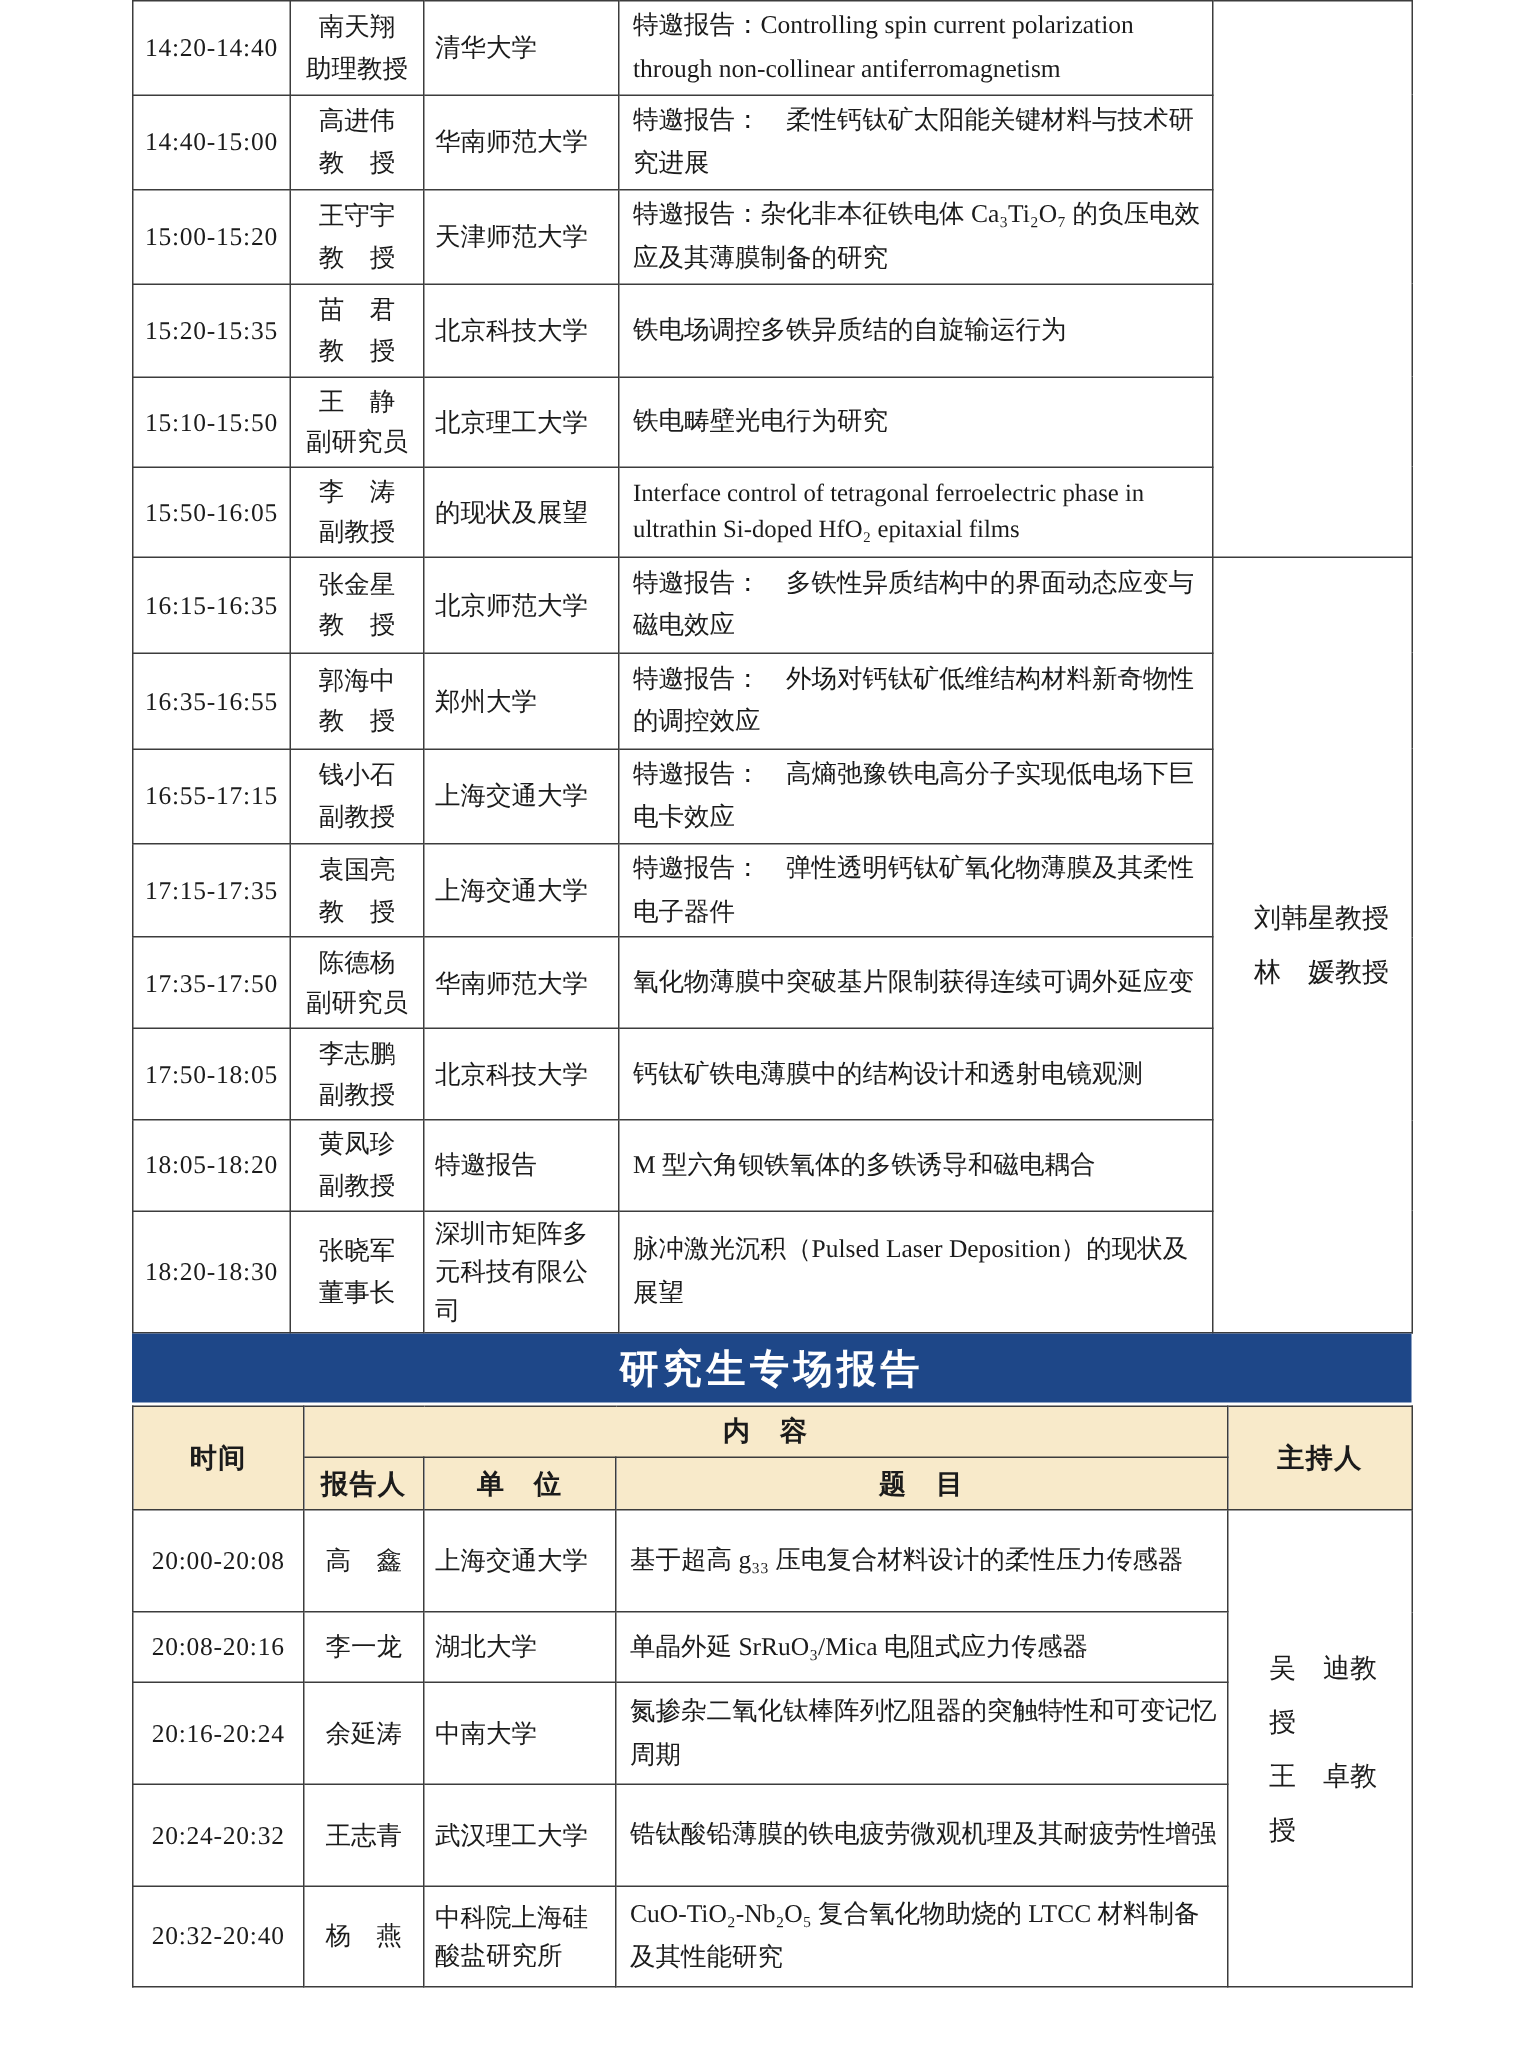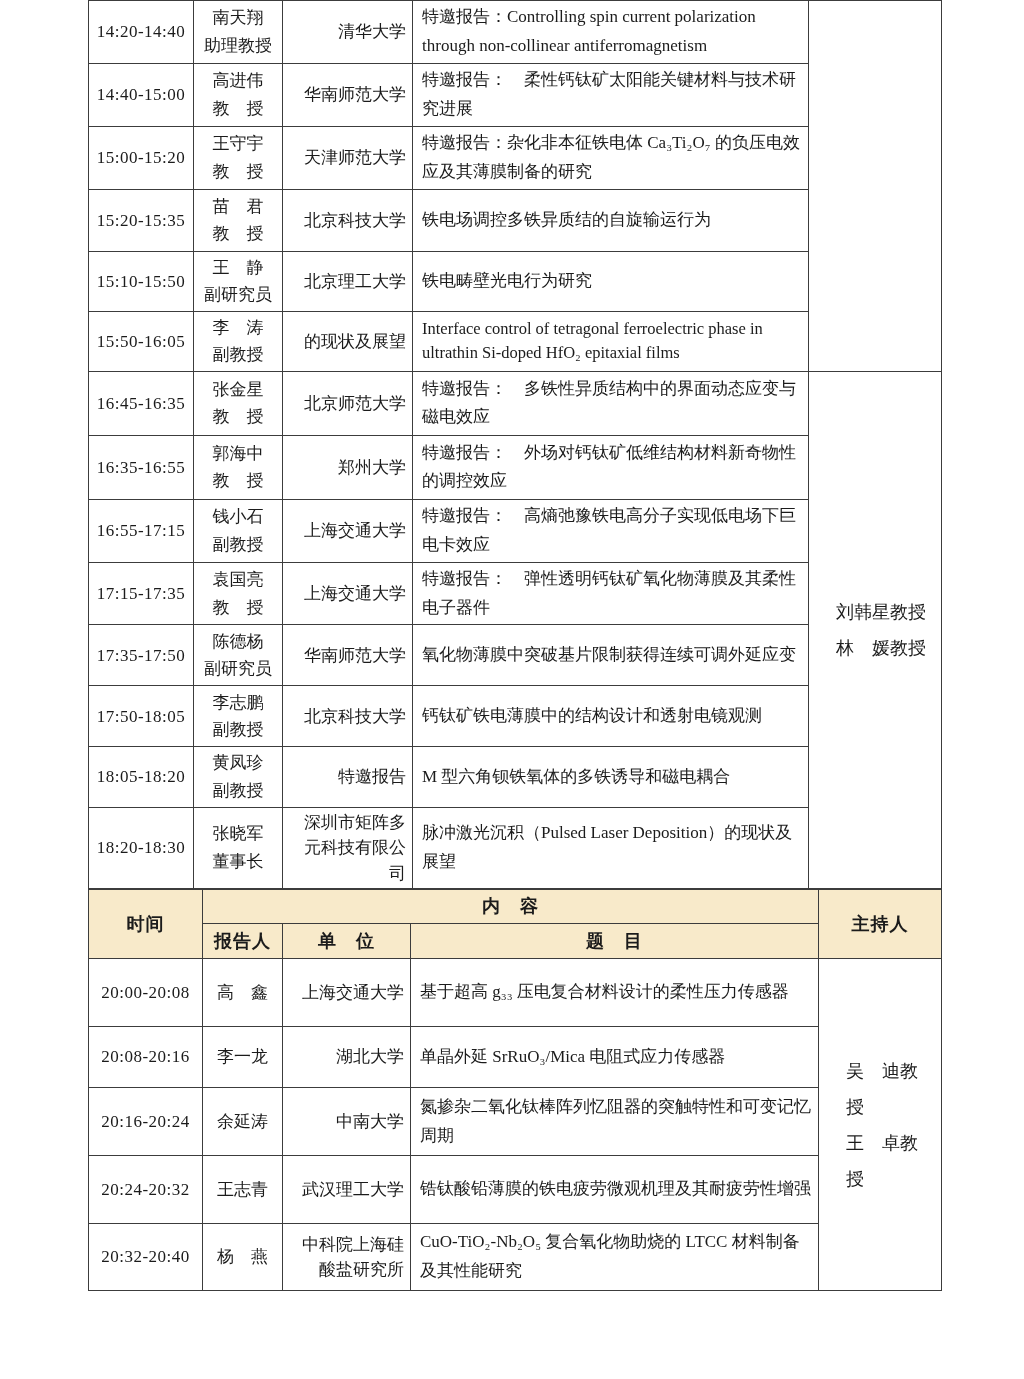--- a/index.html
+++ b/index.html
@@ -16,21 +16,21 @@
     font-size:17px;
     line-height:1.6;
     vertical-align:middle;
     padding:2px 6px;
     overflow:hidden;
   }
   
   .c-time{text-align:center;font-family:"Liberation Serif","DejaVu Serif",serif;letter-spacing:0.5px;}
   .c-speaker{text-align:center;padding:2px 2px;}
   .c-speaker div{line-height:1.62;text-align:center;}
-  .c-unit{text-align:right;padding-left:7px;}
+  .c-unit{text-align:left;padding-left:7px;}
   .c-talk{
     text-align:left;padding-left:9px;padding-right:6px;
     font-family:"Liberation Serif","DejaVu Serif",serif;
     line-height:1.7;
   }
   .prefix{
     font-family:"Liberation Sans","DejaVu Sans",sans-serif;
     font-weight:400;
   }
   .c-chair{
@@ -120,21 +120,21 @@
       <tr style="height:54px">
         <td class="c-time">15:50-16:05</td>
         <td class="c-speaker">
           <div>李　涛</div>
           <div>副教授</div>
         </td>
         <td class="c-unit">的现状及展望</td>
         <td class="c-talk" style="line-height:1.45;font-size:16.5px"><span>Interface control of tetragonal ferroelectric phase in ultrathin Si-doped HfO₂ epitaxial films</span></td>
       </tr>
       <tr style="height:64px">
-        <td class="c-time">16:45-16:35</td>
+        <td class="c-time">16:15-16:35</td>
         <td class="c-speaker">
           <div>张金星</div>
           <div>教　授</div>
         </td>
         <td class="c-unit">北京师范大学</td>
         <td class="c-talk"><span class="prefix">特邀报告：</span><span>　多铁性异质结构中的界面动态应变与磁电效应</span></td>
         <td class="c-chair" rowspan="8">
           <div>刘韩星教授</div>
           <div>林　媛教授</div>
         </td>
@@ -198,20 +198,23 @@
         <td class="c-speaker">
           <div>张晓军</div>
           <div>董事长</div>
         </td>
         <td class="c-unit" style="line-height:1.5">深圳市矩阵多元科技有限公司</td>
         <td class="c-talk"><span>脉冲激光沉积（Pulsed Laser Deposition）的现状及展望</span></td>
       </tr>
     </tbody>
   </table>
 
+  <div class="banner">
+    <span>研究生专场报告</span>
+  </div>
 
   <table>
     <colgroup>
         <col style="width:114px">
         <col style="width:80px">
         <col style="width:128px">
         <col style="width:408px">
         <col style="width:123px">
       </colgroup>
     <tbody>
@@ -228,21 +231,21 @@
       <tr style="height:68px">
         <td class="c-time">20:00-20:08</td>
         <td class="c-speaker">高　鑫</td>
         <td class="c-unit">上海交通大学</td>
         <td class="c-talk"><span>基于超高 g₃₃ 压电复合材料设计的柔性压力传感器</span></td>
         <td class="c-chair" rowspan="5">
           <div>吴　迪教授</div>
           <div>王　卓教授</div>
         </td>
       </tr>
-      <tr style="height:61px">
+      <tr style="height:47px">
         <td class="c-time">20:08-20:16</td>
         <td class="c-speaker">李一龙</td>
         <td class="c-unit">湖北大学</td>
         <td class="c-talk"><span>单晶外延 SrRuO₃/Mica 电阻式应力传感器</span></td>
       </tr>
       <tr style="height:68px">
         <td class="c-time">20:16-20:24</td>
         <td class="c-speaker">余延涛</td>
         <td class="c-unit">中南大学</td>
         <td class="c-talk"><span>氮掺杂二氧化钛棒阵列忆阻器的突触特性和可变记忆周期</span></td>

